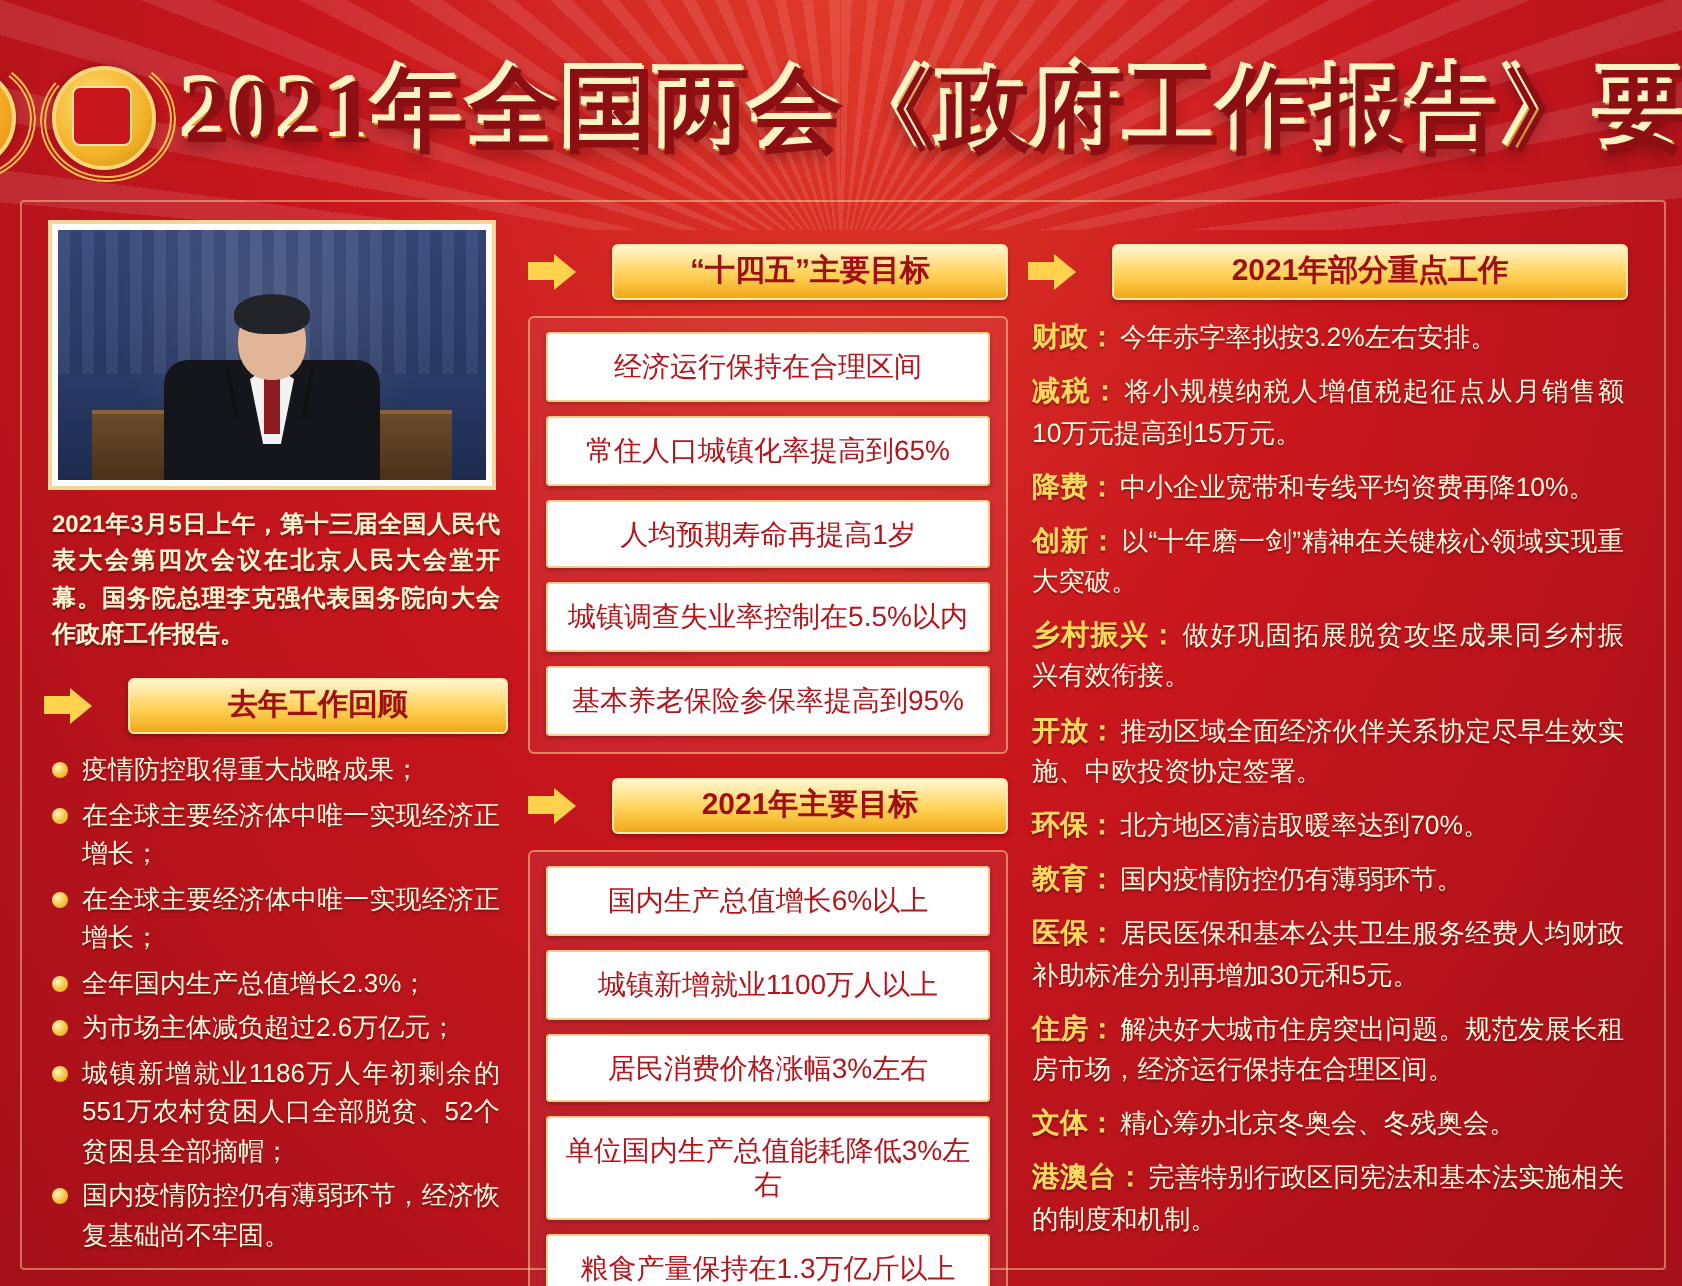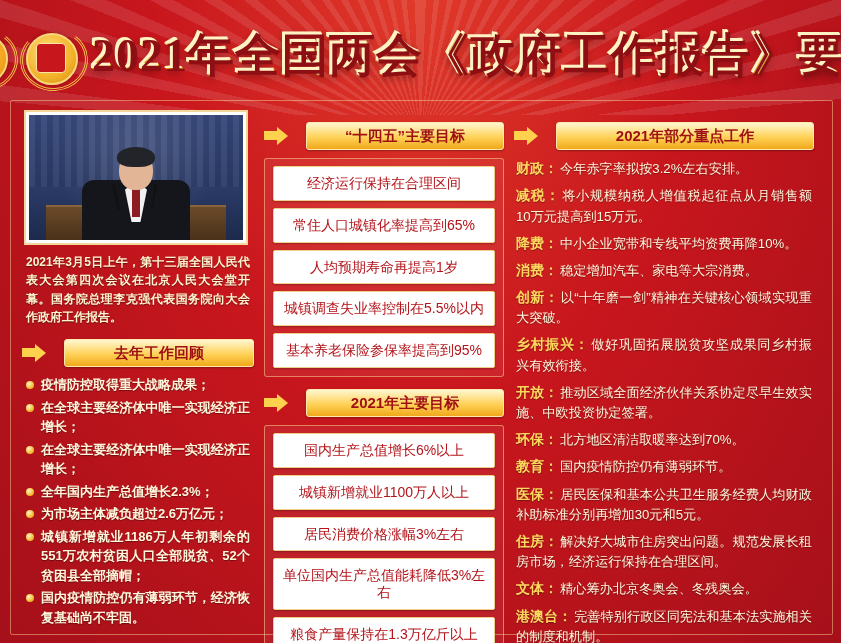--- a/index.html
+++ b/index.html
@@ -171,21 +171,20 @@
   }
 
   
   .bullets{
     list-style:none;margin:0;padding:0 4px;
   }
   .bullets li{
     position:relative;color:#fff8dc;font-size:13px;line-height:1.5;
     padding-left:15px;margin-bottom:3px;text-align:justify;
     text-shadow:0 1px 1px rgba(0,0,0,.35);
-    font-weight:bold;
   }
   .bullets li:before{
     content:"";position:absolute;left:0;top:6px;width:8px;height:8px;border-radius:50%;
     background:radial-gradient(circle at 35% 35%,#fff3c0,#f2b41c 70%,#d48f09);
   }
 
   
   .rlist{margin:0;padding:0 2px;}
   .ritem{
     color:#fff8dc;font-size:13.2px;line-height:1.52;margin-bottom:6px;
@@ -284,21 +283,20 @@
 
     <div class="col col-right">
       <div class="sec-head">
         <span class="arrow"></span>
         <span class="sec-title">2021年部分重点工作</span>
       </div>
       <div class="rlist">
         <div class="ritem"><span class="k">财政</span><span>今年赤字率拟按3.2%左右安排。</span></div>
         <div class="ritem"><span class="k">减税</span><span>将小规模纳税人增值税起征点从月销售额10万元提高到15万元。</span></div>
         <div class="ritem"><span class="k">降费</span><span>中小企业宽带和专线平均资费再降10%。</span></div>
-        <div class="ritem"><span class="k">消费</span><span>稳定增加汽车、家电等大宗消费。</span></div>
         <div class="ritem"><span class="k">创新</span><span>以“十年磨一剑”精神在关键核心领域实现重大突破。</span></div>
         <div class="ritem"><span class="k">乡村振兴</span><span>做好巩固拓展脱贫攻坚成果同乡村振兴有效衔接。</span></div>
         <div class="ritem"><span class="k">开放</span><span>推动区域全面经济伙伴关系协定尽早生效实施、中欧投资协定签署。</span></div>
         <div class="ritem"><span class="k">环保</span><span>北方地区清洁取暖率达到70%。</span></div>
         <div class="ritem"><span class="k">教育</span><span>国内疫情防控仍有薄弱环节。</span></div>
         <div class="ritem"><span class="k">医保</span><span>居民医保和基本公共卫生服务经费人均财政补助标准分别再增加30元和5元。</span></div>
         <div class="ritem"><span class="k">住房</span><span>解决好大城市住房突出问题。规范发展长租房市场，经济运行保持在合理区间。</span></div>
         <div class="ritem"><span class="k">文体</span><span>精心筹办北京冬奥会、冬残奥会。</span></div>
         <div class="ritem"><span class="k">港澳台</span><span>完善特别行政区同宪法和基本法实施相关的制度和机制。</span></div>
       </div>

